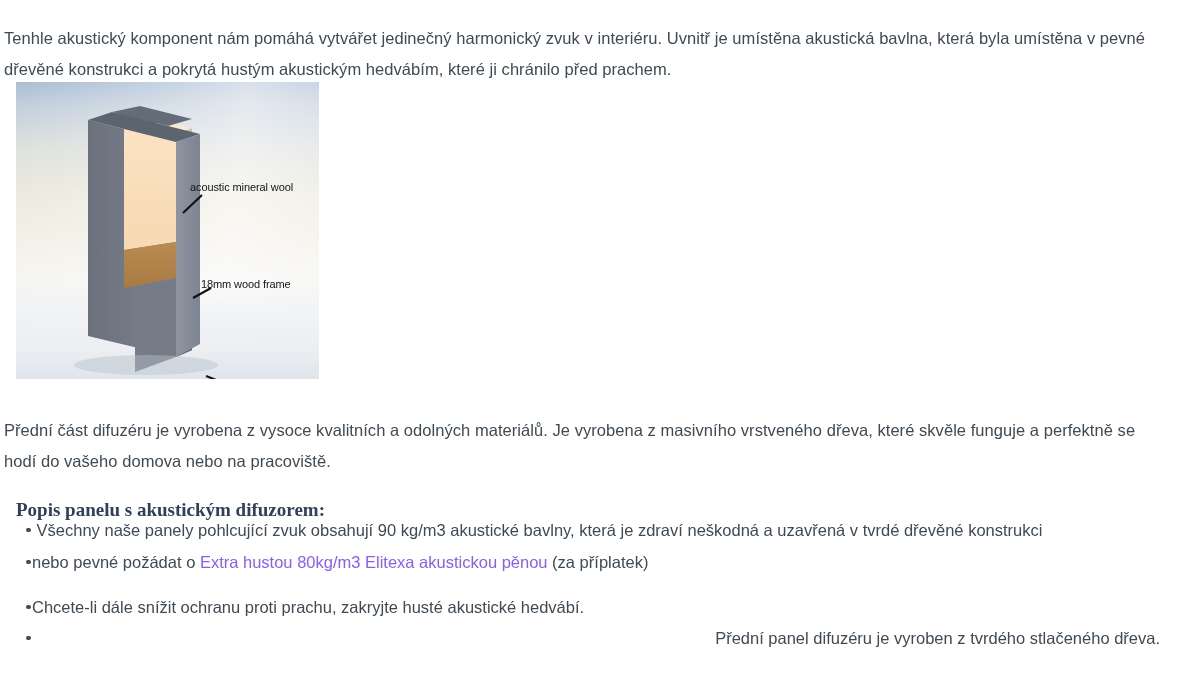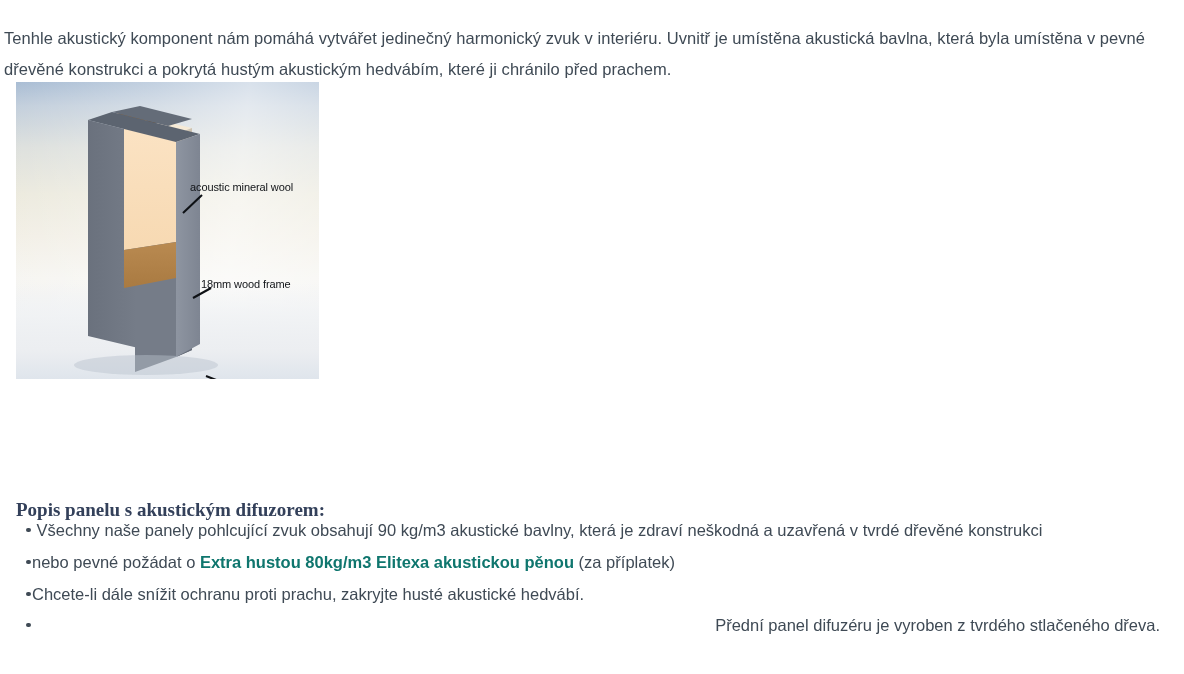--- a/index.html
+++ b/index.html
@@ -131,23 +131,23 @@
     position: absolute;
     left: 26px;
     top: 12.5px;
     width: 4.5px;
     height: 4.5px;
     border-radius: 50%;
     background: #3f4a55;
   }
   .bullets li.b1 { width: 1125px; }
   .bullets li.b2 { margin-top: 2px; }
-  .bullets li.b3 { margin-top: 2px; }
+  .bullets li.b3 { margin-top: 15px; }
   .bullets li.b4 { margin-top: 1px; text-align: right; }
-  .bullets strong { font-weight: bold; color: #0f766e; }
+  .bullets strong { font-weight: normal; color: #8b5cf6; }
   .nowrap-space { white-space: pre; }
 </style>
 </head>
 <body>
 
 <div class="page">
 
   <p class="para para-1">Tenhle akustický komponent nám pomáhá vytvářet jedinečný harmonický zvuk v interiéru. Uvnitř je umístěna akustická bavlna, která byla umístěna v pevné dřevěné konstrukci a pokrytá hustým akustickým hedvábím, které ji chránilo před prachem.</p>
 
   <div class="figure">
@@ -229,20 +229,21 @@
           <line x1="213" y1="303" x2="190" y2="294"></line>
         </g>
       </svg>
     </div>
 
     <span class="lbl lbl-wool">acoustic mineral wool</span>
     <span class="lbl lbl-frame">18mm wood frame</span>
     <span class="lbl lbl-silk">acoustic silk</span>
   </div>
 
+  <p class="para para-2">Přední část difuzéru je vyrobena z vysoce kvalitních a odolných materiálů. Je vyrobena z masivního vrstveného dřeva, které skvěle funguje a perfektně se hodí do vašeho domova nebo na pracoviště.</p>
 
   <h2 class="heading">Popis panelu s akustickým difuzorem:</h2>
 
   <ul class="bullets">
     <li class="b1">
       <span class="dot"></span>
       <span class="nowrap-space"> Všechny naše panely pohlcující zvuk obsahují 90 kg/m3 akustické bavlny, která je zdraví neškodná a uzavřená v tvrdé dřevěné konstrukci</span><strong></strong><span></span>
     </li>
     <li class="b2">
       <span class="dot"></span>

